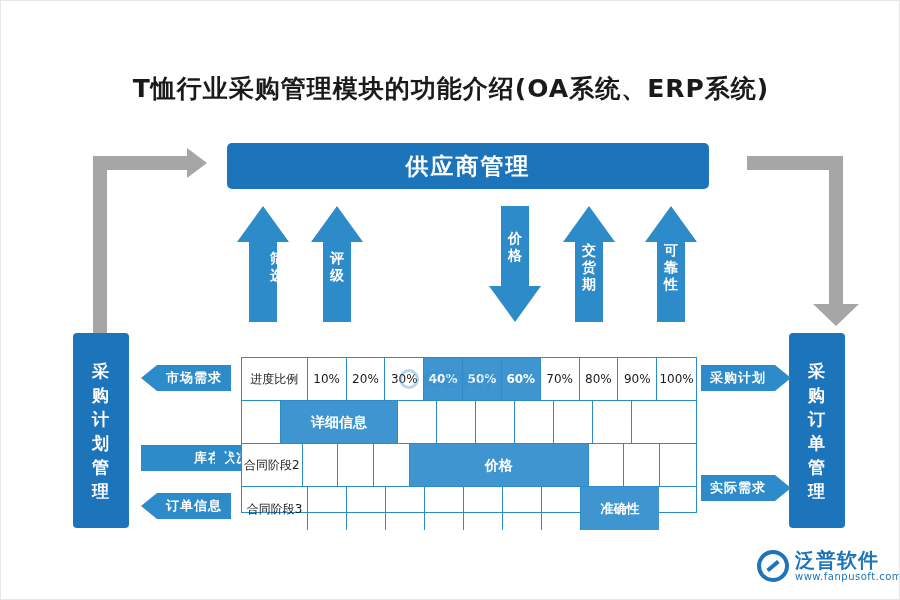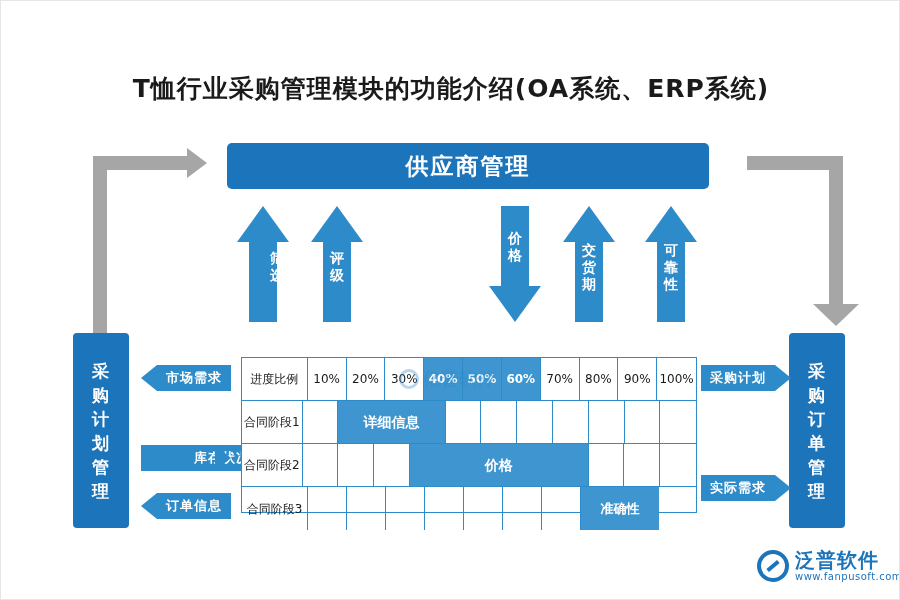--- a/index.html
+++ b/index.html
@@ -235,21 +235,20 @@
       <div class="cell c-pct fill">40%</div>
       <div class="cell c-pct fill">50%</div>
       <div class="cell c-pct fill">60%</div>
       <div class="cell c-pct">70%</div>
       <div class="cell c-pct">80%</div>
       <div class="cell c-pct">90%</div>
       <div class="cell c-pct">100%</div>
     </div>
 
     <div class="trow">
-      <div class="cell c-label">合同阶段1</div>
       <div class="cell c-pct"></div>
       <div class="cell c-pct fill-plain span-label" style="width:117px;">详细信息</div>
       <div class="cell c-pct"></div>
       <div class="cell c-pct"></div>
       <div class="cell c-pct"></div>
       <div class="cell c-pct"></div>
       <div class="cell c-pct"></div>
       <div class="cell c-pct"></div>
       <div class="cell c-pct"></div>
     </div>

